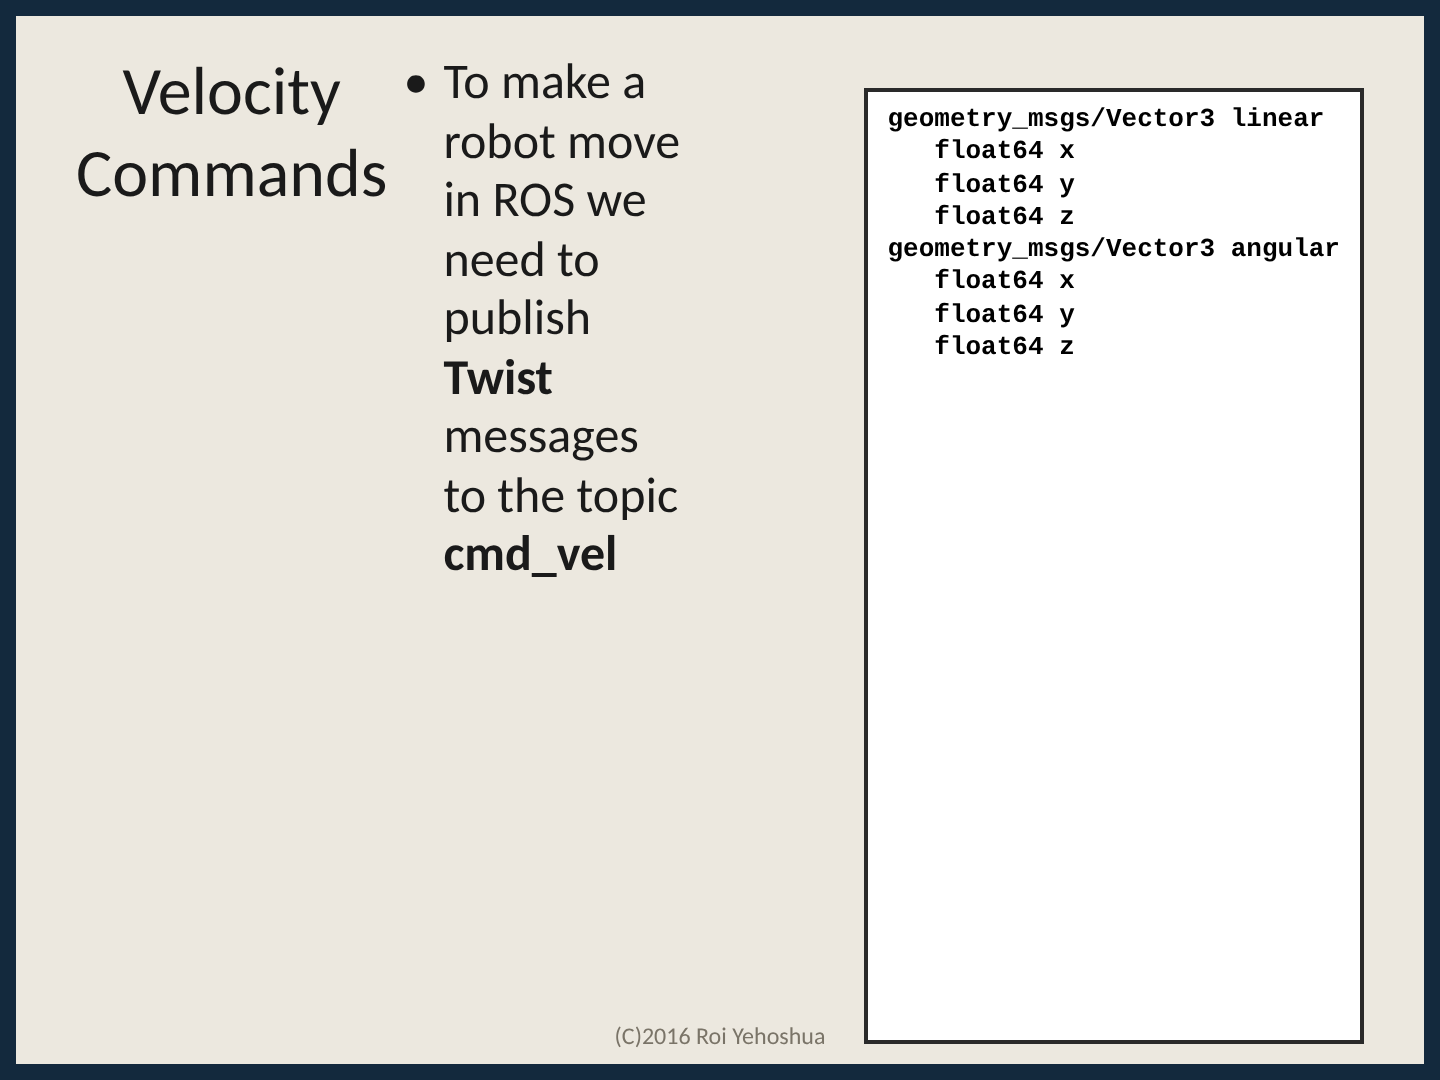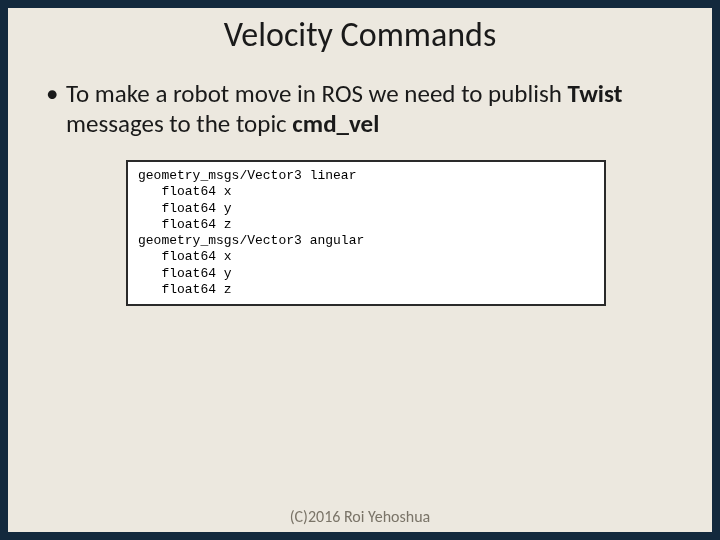--- a/index.html
+++ b/index.html
@@ -10,23 +10,23 @@
     font-family: Calibri, "Segoe UI", Arial, sans-serif;
     overflow: hidden;
   }
   .slide {
     position: absolute;
     top: 8px;
     left: 8px;
     right: 8px;
     bottom: 8px;
     background: #ece8df;
-    padding: 6px 30px 10px 30px;
+    padding: 18px 30px 10px 30px;
     display: flex;
-    flex-direction: column;
+    flex-direction: row;
   }
   .title {
     text-align: center;
     font-size: 34px;
     color: #1a1a1a;
     font-weight: 400;
     margin-bottom: 24px;
   }
   .bullets {
     list-style: none;
@@ -48,32 +48,32 @@
     font-size: 25px;
   }
   .codebox {
     margin: 18px 0 0 88px;
     width: 480px;
     border: 2px solid #2a2a2a;
     background: #ffffff;
     padding: 6px 10px 6px 10px;
     font-family: "Courier New", monospace;
     font-size: 13px;
-    font-weight: normal;
+    font-weight: bold;
     line-height: 1.25;
     white-space: pre;
     color: #000;
   }
   .footer {
     position: absolute;
     bottom: 6px;
     left: 0;
     right: 0;
     text-align: center;
-    font-size: 16px;
+    font-size: 12px;
     color: #7a7468;
   }
 </style>
 </head>
 <body>
 
 <div class="slide">
   <h1 class="title">Velocity Commands</h1>
 
   <ul class="bullets">

